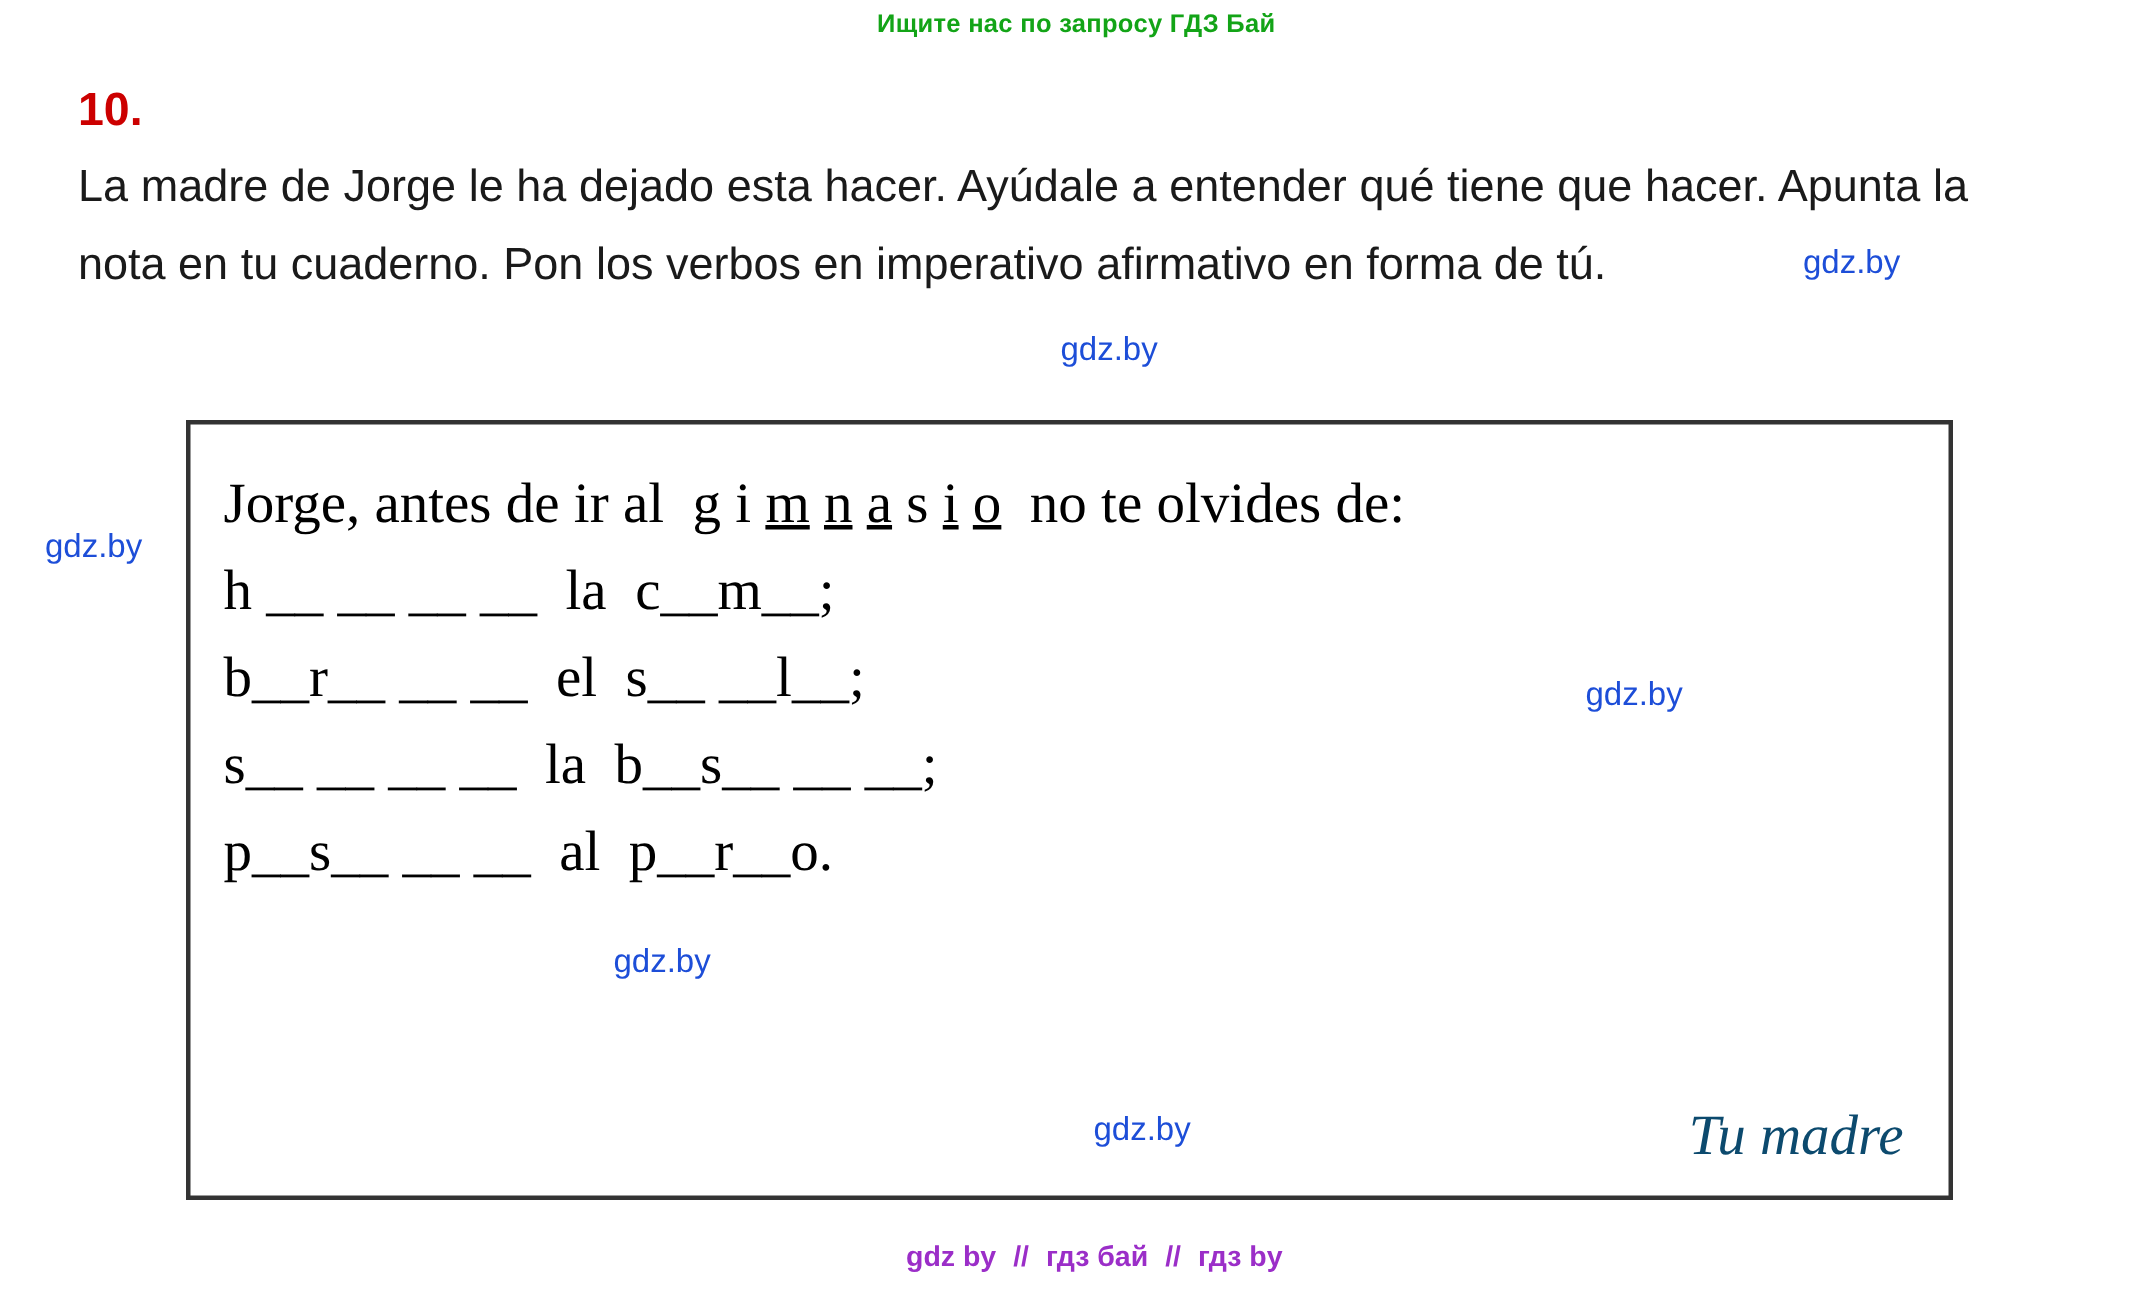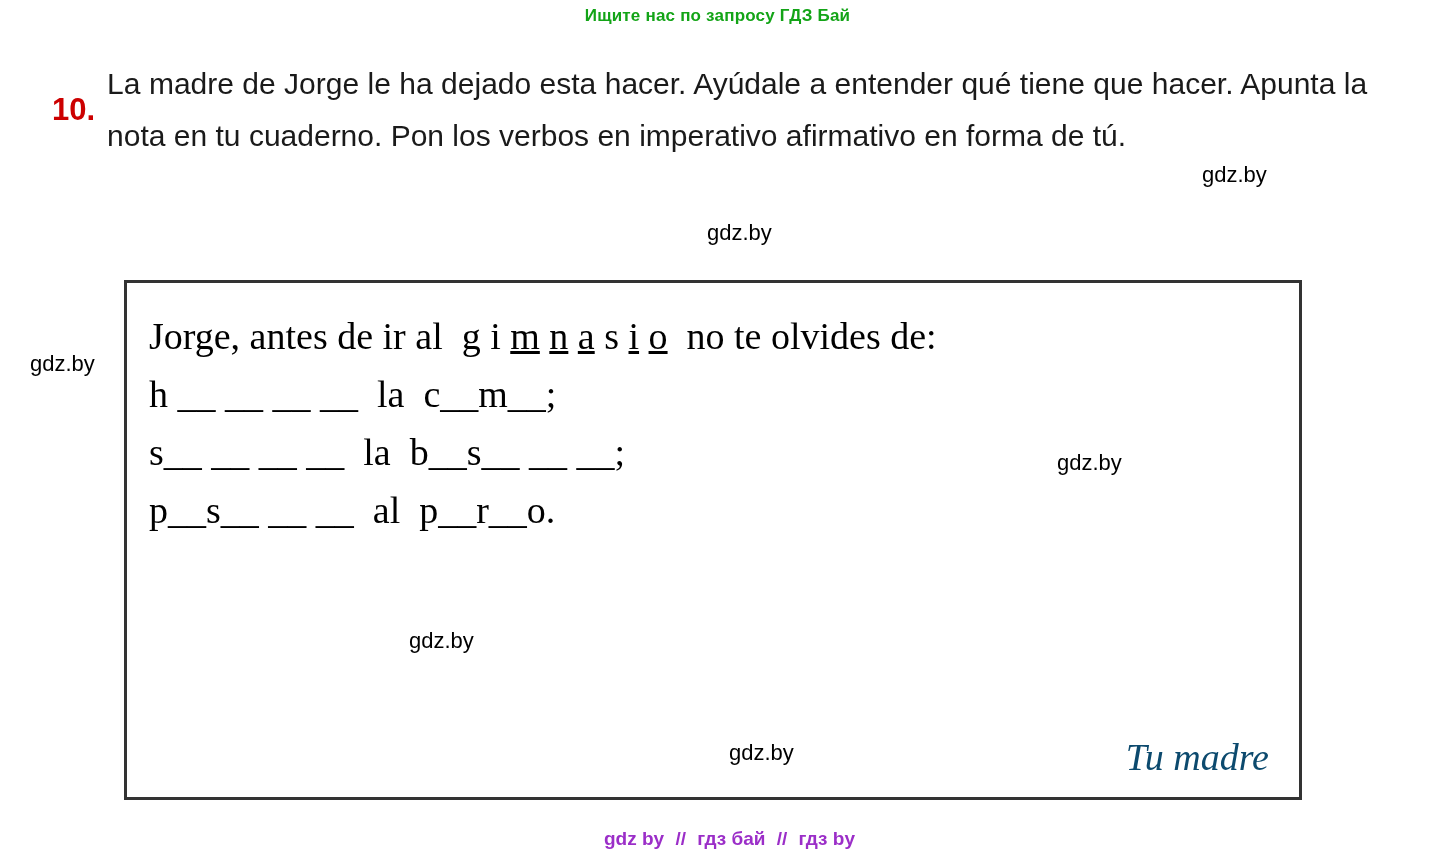--- a/index.html
+++ b/index.html
@@ -24,25 +24,26 @@
     text-align: center;
     font-size: 17px;
     font-weight: bold;
     color: #13a417;
     letter-spacing: 0.2px;
   }
 
   
   .exercise {
     position: absolute;
-    top: 58px;
+    top: 47px;
     left: 52px;
     width: 1340px;
     display: flex;
-    align-items: center;
+    align-items: flex-start;
+    flex-direction: column;
   }
   .exercise-number {
     font-size: 31px;
     font-weight: bold;
     color: #cc0000;
     line-height: 52px;
     flex: 0 0 auto;
     padding-right: 12px;
   }
   .exercise-text {
@@ -92,21 +93,21 @@
     font-style: italic;
     font-size: 38px;
     color: #0c4a6e;
   }
 
   
   .wm {
     position: absolute;
     font-family: "Liberation Sans", sans-serif;
     font-size: 22px;
-    color: #000000;
+    color: #1d4ed8;
     white-space: nowrap;
   }
   .wm-1 { top: 162px; left: 1202px; }
   .wm-2 { top: 220px; left: 707px; }
   .wm-3 { top: 351px; left: 30px; }
   .wm-4 { top: 450px; left: 1057px; }
   .wm-5 { top: 628px; left: 409px; }
   .wm-6 { top: 740px; left: 729px; }
 
   
@@ -130,20 +131,21 @@
 
 <div class="exercise">
   <div class="exercise-number">10.</div>
   <div class="exercise-text">La madre de Jorge le ha dejado esta hacer. Ayúdale a entender qué tiene que hacer. Apunta la nota en tu cuaderno. Pon los verbos en imperativo afirmativo en forma de tú.</div>
 </div>
 
 <div class="note-box">
   <div class="note-inner">
     <div class="note-line"><span>Jorge, antes de ir al  </span><span>g</span><span> i </span><span class="u">m</span><span> </span><span class="u">n</span><span> </span><span class="u">a</span><span> s </span><span class="u">i</span><span> </span><span class="u">o</span><span>  no te olvides de:</span></div>
     <div class="note-line">h __ __ __ __  la  c__m__;</div>
+    <div class="note-line">b__r__ __ __  el  s__ __l__;</div>
     <div class="note-line">s__ __ __ __  la  b__s__ __ __;</div>
     <div class="note-line">p__s__ __ __  al  p__r__o.</div>
   </div>
   <div class="signature">Tu madre</div>
 </div>
 
 <div class="wm wm-1">gdz.by</div>
 <div class="wm wm-2">gdz.by</div>
 <div class="wm wm-3">gdz.by</div>
 <div class="wm wm-4">gdz.by</div>

